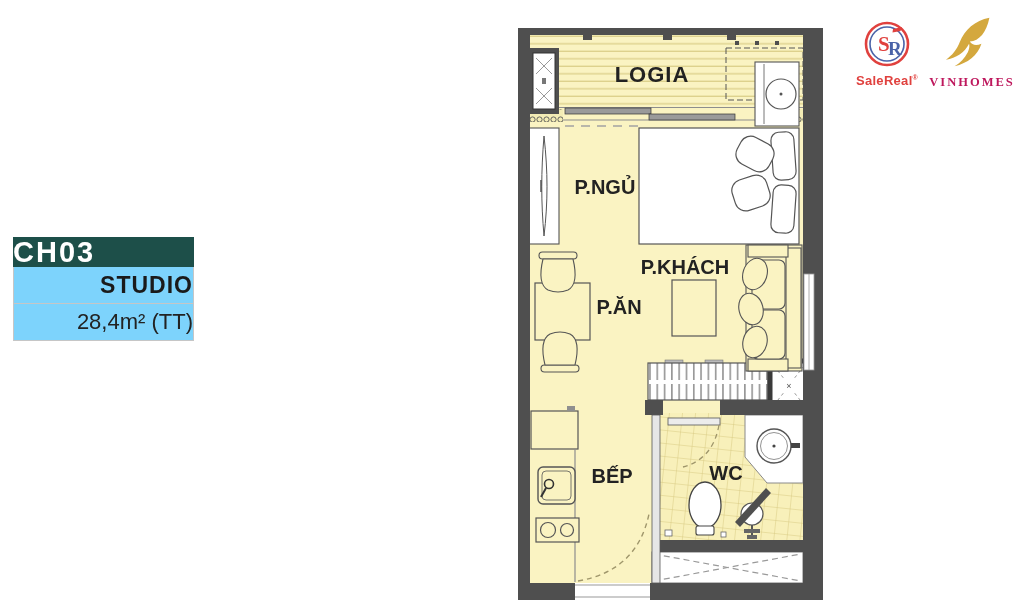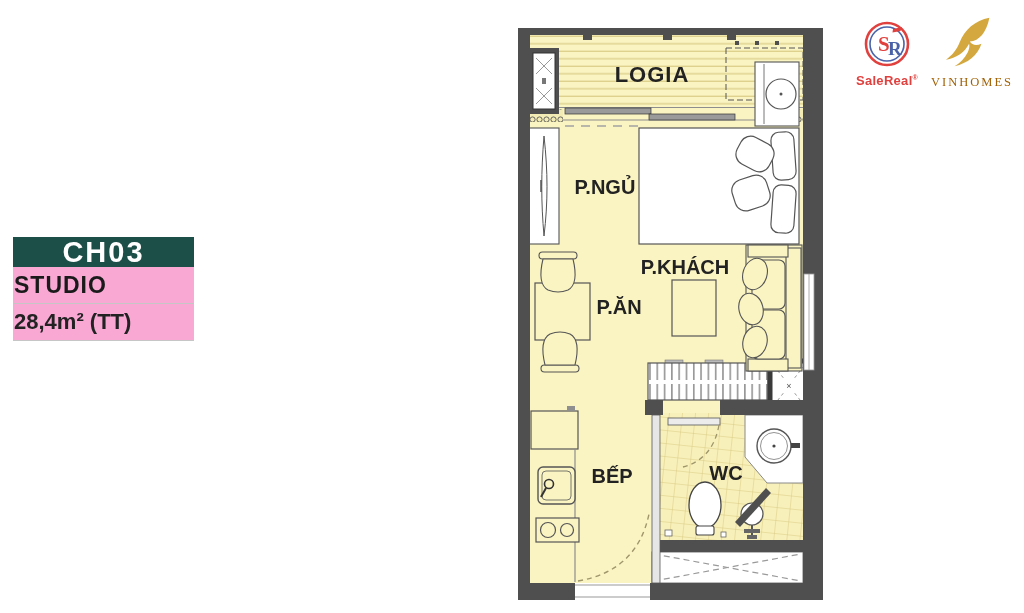--- a/index.html
+++ b/index.html
@@ -3,38 +3,38 @@
 <meta charset="utf-8">
 <style>
   html,body{margin:0;padding:0;}
   body{
     width:1024px;height:613px;position:relative;overflow:hidden;
     background:#ffffff;font-family:"Liberation Sans",sans-serif;
   }
   
   .info-card{position:absolute;left:13px;top:237px;width:181px;}
   .card-unit{
-    background:#1d4f49;color:#fff;text-align:center;
+    background:#1d4f49;color:#fff;
     font-size:29px;font-weight:700;letter-spacing:2px;
     height:30px;line-height:30px;
   }
   .card-row{
-    background:#f9a8d4;border:1px solid #c6c6c6;border-top:none;
-    text-align:left;color:#1a1a1a;
+    background:#7dd3fc;border:1px solid #c6c6c6;border-top:none;
+    text-align:right;color:#1a1a1a;
   }
   .row-type{font-size:23px;font-weight:700;letter-spacing:1px;height:36px;line-height:36px;}
-  .row-area{font-size:22px;font-weight:700;height:36px;line-height:36px;color:#222;}
+  .row-area{font-size:22px;font-weight:400;height:36px;line-height:36px;color:#222;}
   
   .logo-salereal{position:absolute;left:850px;top:20px;width:74px;text-align:center;}
   .logo-salereal .sr-label{font-size:13px;font-weight:700;color:#e0413e;margin-top:1px;letter-spacing:0.3px;}
   .logo-salereal .sr-label sup{font-size:7px;}
   .logo-vinhomes{position:absolute;left:926px;top:16px;width:92px;text-align:center;}
   .logo-vinhomes .vh-label{
-    font-family:"Liberation Serif",serif;font-size:12.5px;font-weight:400;
-    color:#a16207;letter-spacing:2px;margin-top:1px;
+    font-family:"Liberation Serif",serif;font-size:12.5px;font-weight:700;
+    color:#be185d;letter-spacing:2px;margin-top:1px;
   }
   
   .plan-wrap{position:absolute;left:515px;top:22px;width:310px;height:580px;}
   svg text.room-label{
     font-family:"Liberation Sans",sans-serif;font-weight:600;fill:#222;
   }
 </style>
 </head>
 <body>
 

